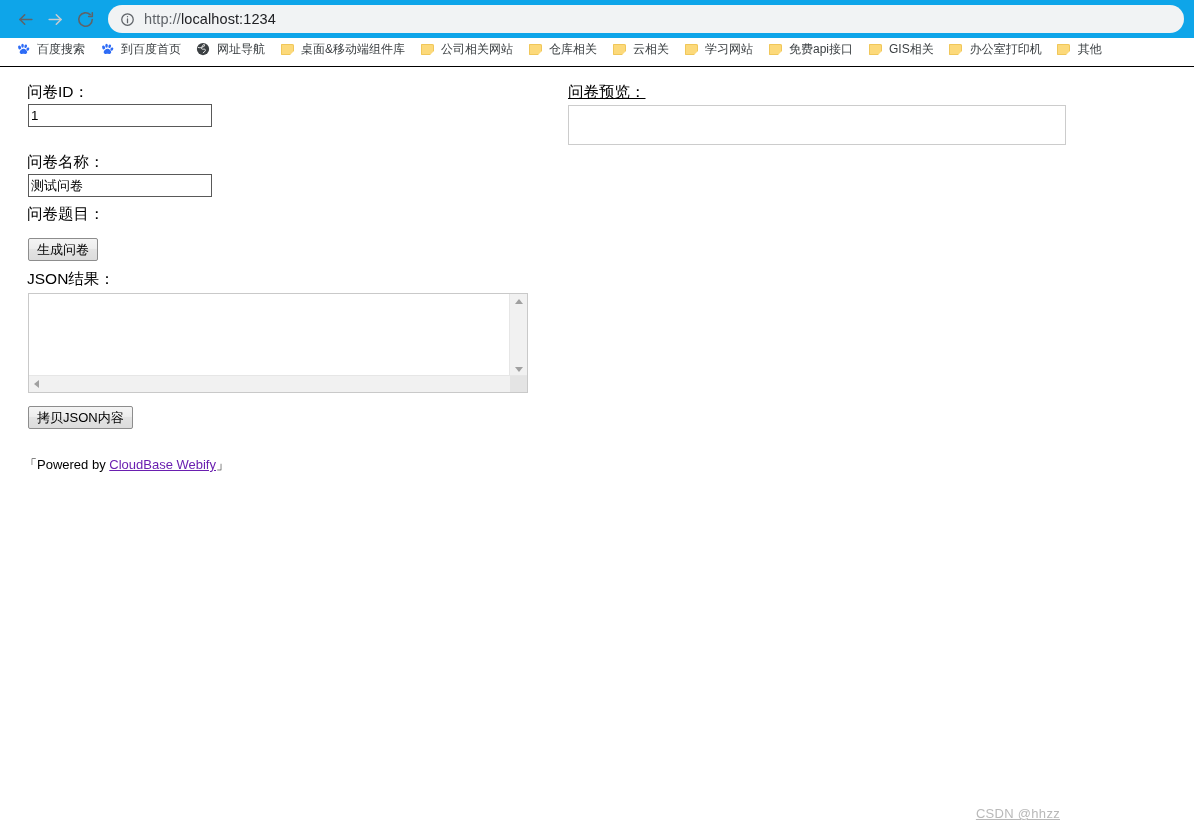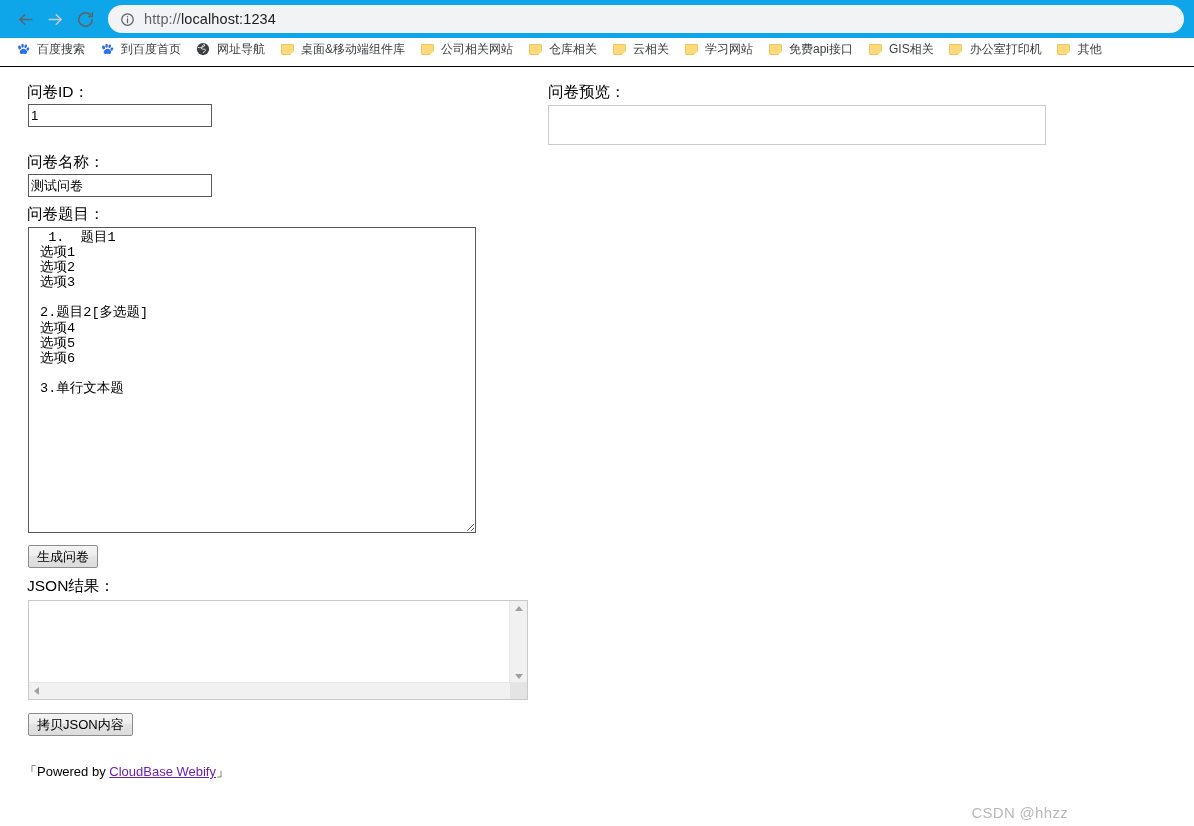--- a/index.html
+++ b/index.html
@@ -103,23 +103,24 @@
   }
 
   .left-col {
     position: absolute;
     left: 18px;
     top: 14px;
     width: 540px;
   }
   .right-col {
     position: absolute;
-    left: 540px;
+    left: 560px;
     top: 14px;
     width: 520px;
+    text-decoration: underline;
   }
 
   .field-label {
     font-size: 15.5px;
     color: #000000;
     line-height: 22px;
     margin: 0 0 1px 9px;
   }
 
   .text-input {
@@ -245,25 +246,26 @@
     margin-left: 8px;
     width: 498px;
     height: 40px;
     border: 1px solid #cccccc;
     background: #ffffff;
     box-sizing: border-box;
   }
 
   .watermark {
     position: absolute;
-    right: 0;
+    right: 8px;
     bottom: 4px;
-    font-size: 15px;
+    font-size: 13px;
     color: #b9b9b9;
     letter-spacing: 0.3px;
+    text-decoration: underline;
   }
 </style>
 </head>
 <body>
 
 <div class="browser-chrome">
 
   <div class="toolbar-row">
     <div class="nav-btn">
       <span>
@@ -397,31 +399,20 @@
 
   <div class="left-col">
 
     <div class="field-label">问卷ID：</div>
     <input class="text-input" type="text" value="1" style="">
 
     <div class="field-label" style="margin-top:24px;">问卷名称：</div>
     <input class="text-input cjk" type="text" value="测试问卷" style="">
 
     <div class="field-label" style="margin-top:6px;">问卷题目：</div>
-    <textarea class="question-textarea" style="">  1.  题目1
- 选项1
- 选项2
- 选项3
-
- 2.题目2[多选题]
- 选项4
- 选项5
- 选项6
-
- 3.单行文本题</textarea>
 
     <button class="std-button">生成问卷</button>
 
     <div class="field-label" style="margin-top:7px;">JSON结果：</div>
 
     <div class="json-wrap">
       <div class="json-field"></div>
       <div class="vscroll">
         <span class="arrow">
             <span class="arr-up"></span>

